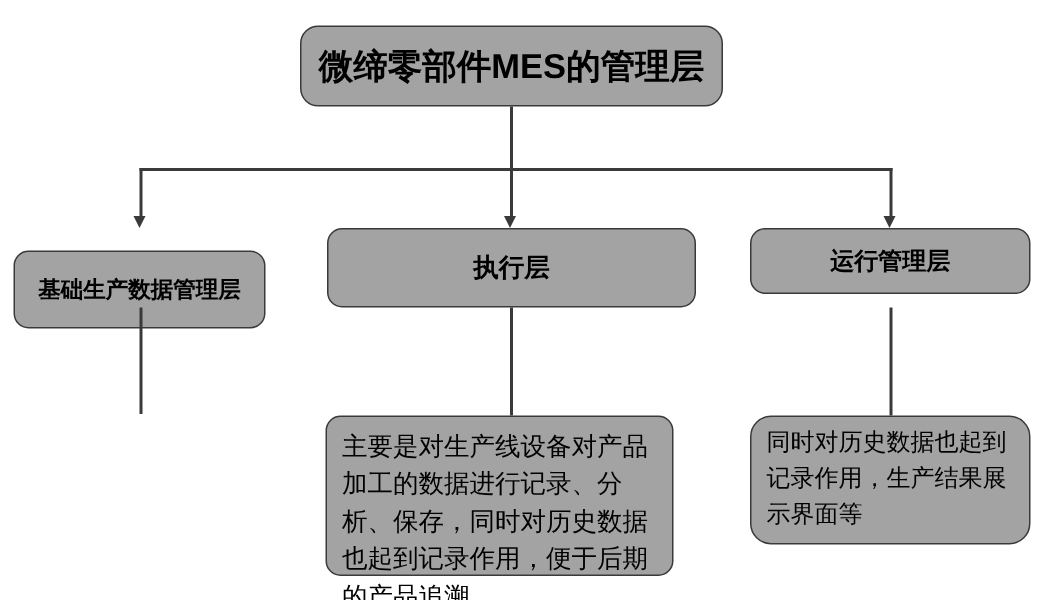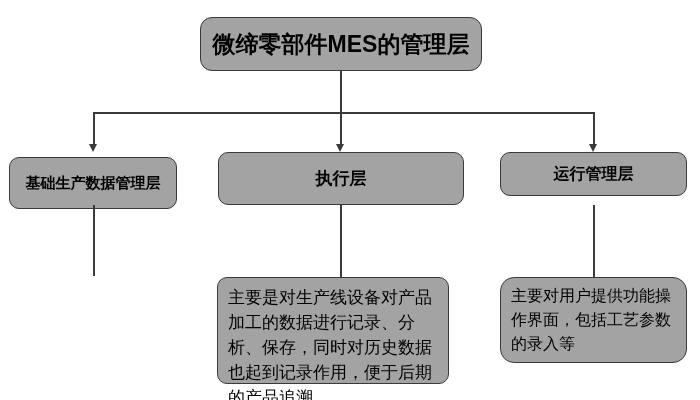--- a/index.html
+++ b/index.html
@@ -28,21 +28,21 @@
     color: #000000;
   }
   .box.header { font-weight: bold; text-align: center; }
   .box.desc {
     align-items: flex-start;
     justify-content: flex-start;
     text-align: left;
     word-break: break-all;
   }
   #box-top    { left: 200px; top: 17px;  width: 282px; height: 54px; font-size: 23px; border-radius: 12px; }
-  #box-mid-left   { left: 9px;   top: 157px; width: 168px; height: 52px; font-size: 15px; }
+  #box-mid-left   { left: 9px;   top: 167px; width: 168px; height: 52px; font-size: 15px; }
   #box-mid-center { left: 218px; top: 152px; width: 246px; height: 53px; font-size: 17px; }
   #box-mid-right  { left: 500px; top: 152px; width: 187px; height: 44px; font-size: 16px; }
   #box-bot-left   { left: 7px;   top: 276px; width: 171px; height: 66px;  font-size: 16px; line-height: 24px; padding: 6px 9px; }
   #box-bot-center { left: 217px; top: 277px; width: 232px; height: 107px; font-size: 17px; line-height: 25px; padding: 7px 10px; }
   #box-bot-right  { left: 500px; top: 277px; width: 187px; height: 86px;  font-size: 16px; line-height: 24px; padding: 6px 10px; border-radius: 14px; }
   .vline, .hline {
     position: absolute;
     background: #3a3a3a;
   }
   .vline { width: 1.5px; }
@@ -82,15 +82,15 @@
 
   <div class="box header" id="box-mid-right">运行管理层</div>
 
   <div class="vline" style="left:93px;  top:205px; height:71px;"></div>
   <div class="vline" style="left:340px; top:205px; height:72px;"></div>
   <div class="vline" style="left:593px; top:205px; height:72px;"></div>
 
 
   <div class="box desc" id="box-bot-center">主要是对生产线设备对产品加工的数据进行记录、分析、保存，同时对历史数据也起到记录作用，便于后期的产品追溯</div>
 
-  <div class="box desc" id="box-bot-right">主要对用户提供功能操作界面，包括工艺参数的录入等</div>
+  <div class="box desc" id="box-bot-right">同时对历史数据也起到记录作用，生产结果展示界面等</div>
 
 </div>
 
 </body></html>

